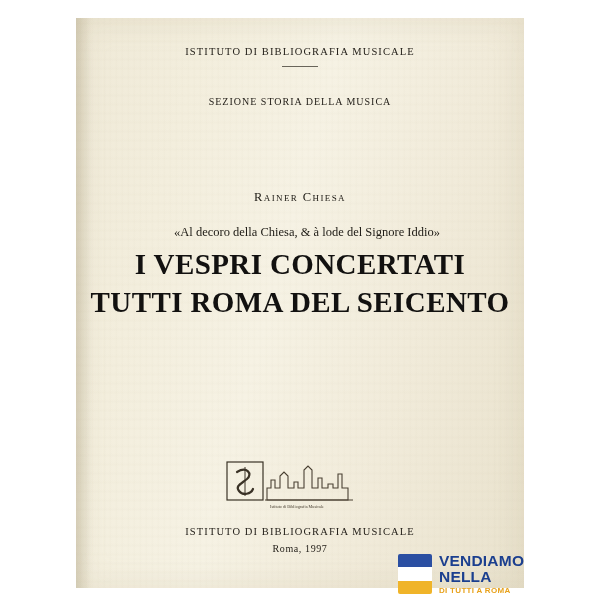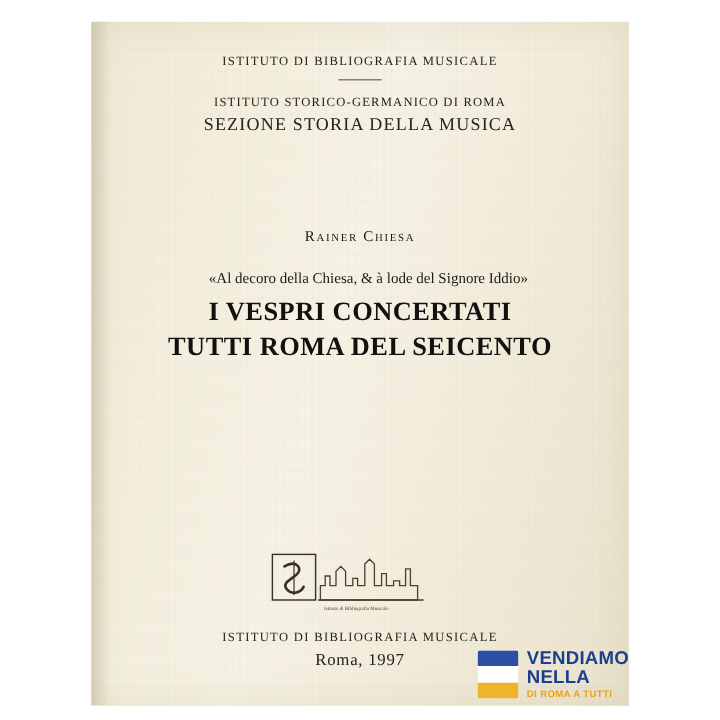--- a/index.html
+++ b/index.html
@@ -89,21 +89,21 @@
     top: 62px;
     font-size: 10.5px;
     letter-spacing: 1.0px;
     text-transform: uppercase;
     color: #26221c;
   }
   .institute-line2 {
     position: absolute;
     left: 0; right: 0;
     top: 78px;
-    font-size: 15px;
+    font-size: 10px;
     letter-spacing: 1.0px;
     text-transform: uppercase;
     color: #26221c;
   }
 
   
   .author {
     position: absolute;
     left: 0; right: 0;
     top: 172px;
@@ -118,21 +118,21 @@
     top: 207px;
     font-size: 12.5px;
     font-style: normal;
     color: #1d1a14;
     padding-left: 24px;
   }
   .main-title {
     position: absolute;
     left: 0; right: 0;
     top: 228px;
-    font-size: 22px;
+    font-size: 29px;
     font-weight: bold;
     line-height: 1.30;
     letter-spacing: 0.4px;
     color: #121110;
   }
 
   
   .emblem {
     position: absolute;
     left: 50%;
@@ -150,30 +150,30 @@
     top: 508px;
     font-size: 10.5px;
     letter-spacing: 1.1px;
     text-transform: uppercase;
     color: #26221c;
   }
   .place-year {
     position: absolute;
     left: 0; right: 0;
     top: 525px;
-    font-size: 14px;
+    font-size: 10px;
     letter-spacing: 0.6px;
     color: #26221c;
   }
 
   
   #watermark {
     position: absolute;
     right: 10px;
-    bottom: 12px;
+    bottom: 0;
     width: 168px;
     height: 52px;
     display: flex;
     align-items: center;
     gap: 7px;
     font-family: "Liberation Sans", sans-serif;
   }
   .wm-flag {
     width: 34px;
     height: 40px;
@@ -214,21 +214,20 @@
 
 <div id="page">
 
   <div id="cover">
     <div class="cover-inner">
 
       <div class="publisher-top">Istituto di Bibliografia Musicale</div>
 
       <div class="rule"></div>
 
-      <div class="institute-line1">Istituto Storico-Germanico di Roma</div>
 
       <div class="institute-line2">Sezione Storia della Musica</div>
 
       <div class="author">Rainer Chiesa</div>
 
       <div class="subtitle-quote">«Al decoro della Chiesa, &amp; à lode del Signore Iddio»</div>
 
       <div class="main-title">
         <div>I VESPRI CONCERTATI</div>
         <div>TUTTI ROMA DEL SEICENTO</div>
@@ -257,17 +256,17 @@
 
   <div id="watermark">
     <div class="wm-flag">
       <span style="background:#2b4fa2"></span>
       <span style="background:#ffffff"></span>
       <span style="background:#f0b429"></span>
     </div>
     <div class="wm-text">
       <div class="wm-line1">VENDIAMO</div>
       <div class="wm-line2">NELLA</div>
-      <div class="wm-line3">DI ROMA A TUTTI</div>
+      <div class="wm-line3">DI TUTTI A ROMA</div>
     </div>
   </div>
 
 </div>
 
 </body></html>

